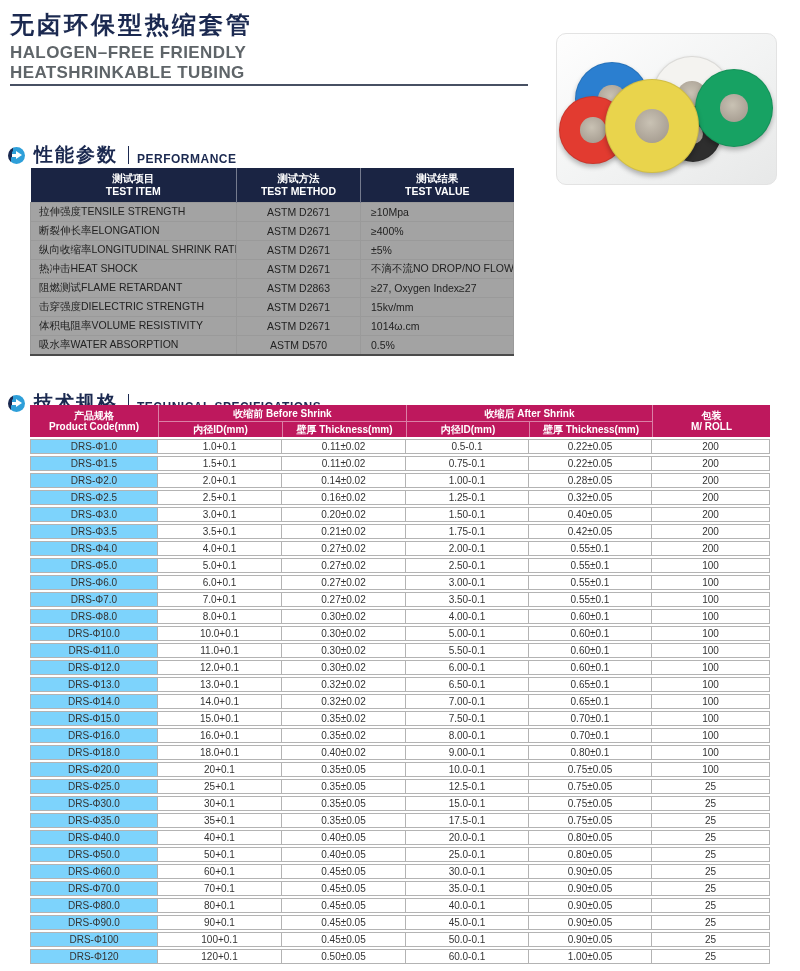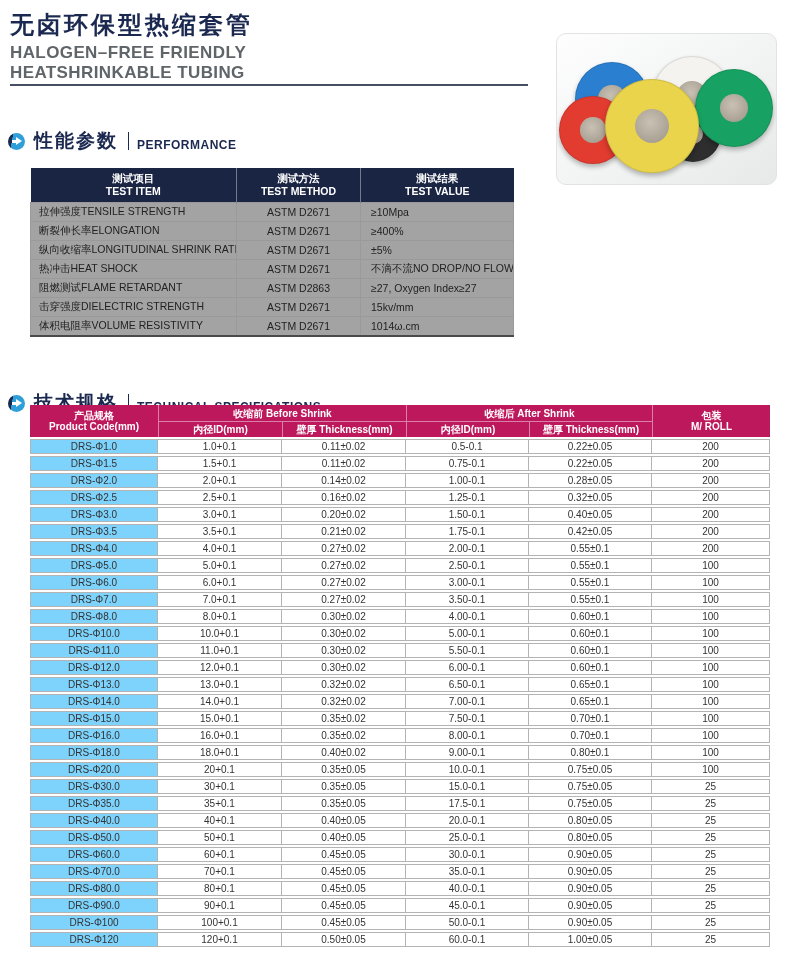--- a/index.html
+++ b/index.html
@@ -26,21 +26,21 @@
     background:radial-gradient(circle at 45% 40%,#c9c2b4 0%,#aaa195 70%,#948c80 100%);}
   .roll-blue{left:18px;top:28px;width:72px;height:72px;z-index:1;}
   .roll-white{left:95px;top:22px;width:78px;height:78px;z-index:1;}
   .roll-red{left:2px;top:62px;width:66px;height:66px;z-index:2;}
   .roll-black{left:108px;top:72px;width:54px;height:54px;z-index:2;}
   .roll-green{left:138px;top:35px;width:76px;height:76px;z-index:3;}
   .roll-yellow{left:48px;top:45px;width:92px;height:92px;z-index:4;}
 
   
   .section-title{position:absolute;left:8px;display:flex;align-items:center;}
-  .section-title.perf{top:128px;}
+  .section-title.perf{top:142px;}
   .section-title.spec{top:390px;}
   .section-icon{width:17px;height:17px;border-radius:50%;position:relative;flex:0 0 17px;
     background:linear-gradient(100deg,#1b2a52 26%,#2e9fd9 27%);}
   .section-icon .arrow-stem{position:absolute;left:4px;top:7px;width:4px;height:3px;background:#fff;}
   .section-icon .arrow-head{position:absolute;left:8px;top:4px;width:0;height:0;
     border-top:4.5px solid transparent;border-bottom:4.5px solid transparent;border-left:6px solid #fff;}
   .section-zh{margin-left:9px;font-size:19px;font-weight:bold;color:#1b2950;letter-spacing:2px;}
   .section-bar{width:1px;height:18px;background:#1b2950;margin:0 8px 0 10px;}
   .section-en{font-size:12px;font-weight:bold;color:#1b2950;letter-spacing:.5px;align-self:flex-end;padding-bottom:2px;}
 
@@ -162,20 +162,25 @@
       <tr>
         <td>击穿强度DIELECTRIC STRENGTH</td>
         <td>ASTM D2671</td>
         <td>15kv/mm</td>
       </tr>
       <tr>
         <td>体积电阻率VOLUME RESISTIVITY</td>
         <td>ASTM D2671</td>
         <td>1014ω.cm</td>
       </tr>
+      <tr>
+        <td>吸水率WATER ABSORPTION</td>
+        <td>ASTM D570</td>
+        <td>0.5%</td>
+      </tr>
     </tbody>
 </table>
 
 <div class="section-title spec">
   <span class="section-icon">
     <span class="arrow-stem"></span>
       <span class="arrow-head"></span>
   </span>
   <span class="section-zh">技术规格</span>
   <span class="section-bar"></span>
@@ -363,20 +368,28 @@
       </tr>
       <tr>
         <td>DRS-Φ20.0</td>
         <td>20+0.1</td>
         <td>0.35±0.05</td>
         <td>10.0-0.1</td>
         <td>0.75±0.05</td>
         <td>100</td>
       </tr>
       <tr>
+        <td>DRS-Φ25.0</td>
+        <td>25+0.1</td>
+        <td>0.35±0.05</td>
+        <td>12.5-0.1</td>
+        <td>0.75±0.05</td>
+        <td>25</td>
+      </tr>
+      <tr>
         <td>DRS-Φ30.0</td>
         <td>30+0.1</td>
         <td>0.35±0.05</td>
         <td>15.0-0.1</td>
         <td>0.75±0.05</td>
         <td>25</td>
       </tr>
       <tr>
         <td>DRS-Φ35.0</td>
         <td>35+0.1</td>

